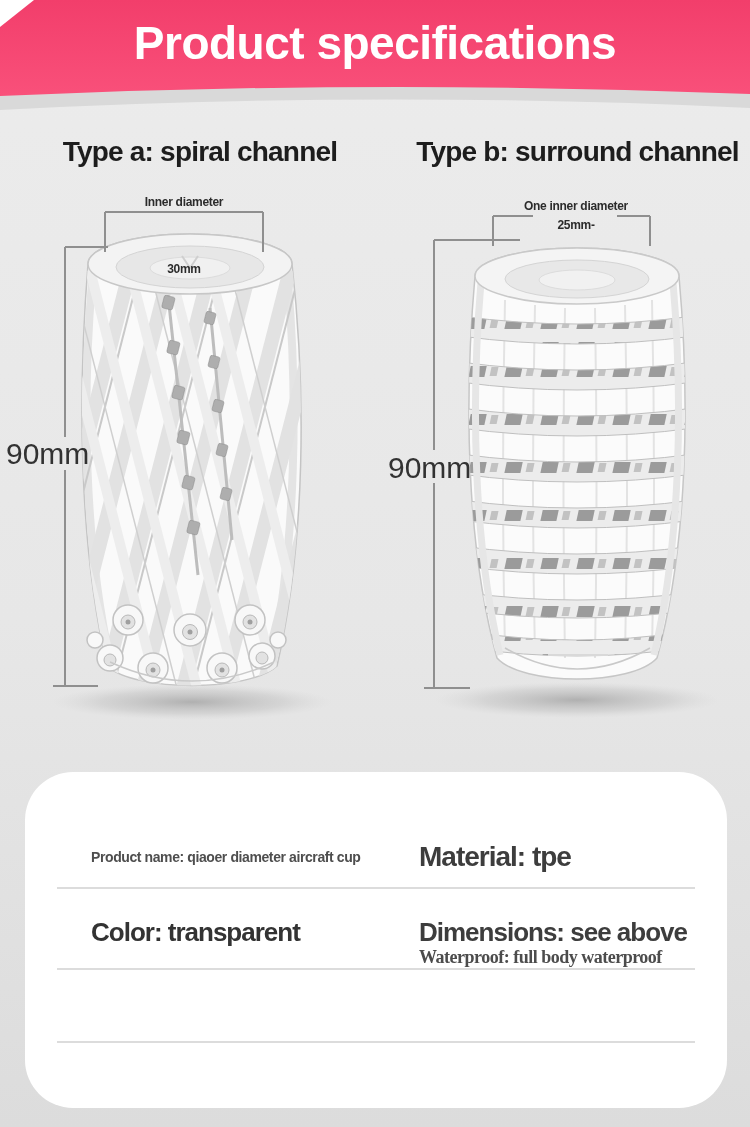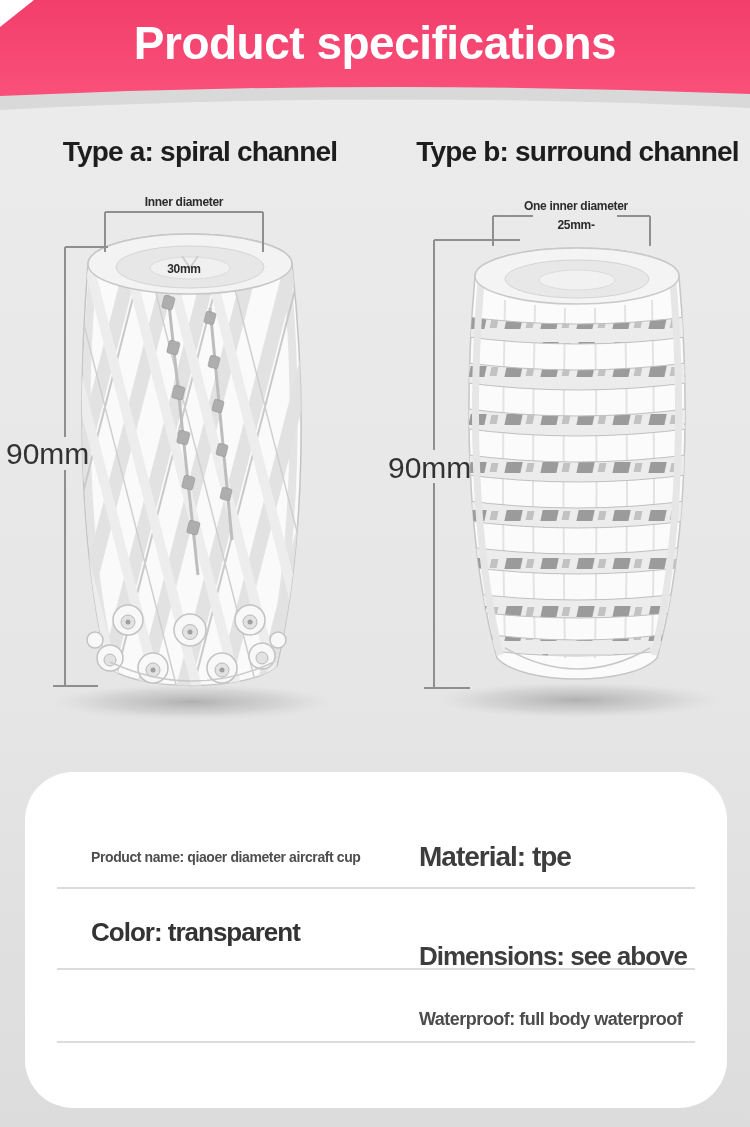--- a/index.html
+++ b/index.html
@@ -28,23 +28,23 @@
         white-space:nowrap;}
   .hlabel-a{left:6px;top:437px;width:78px;text-align:center;}
   .hlabel-b{left:388px;top:451px;width:78px;text-align:center;}
   
   .spec-card{position:absolute;left:25px;top:772px;width:702px;height:336px;
         background:#ffffff;border-radius:48px;}
   .cell{position:absolute;white-space:nowrap;}
   .c-r1l{left:91px;top:847px;font-size:14px;font-weight:600;color:#4e4e4e;letter-spacing:-.4px;line-height:20px;}
   .c-r1r{left:419px;top:838px;font-size:28px;font-weight:bold;color:#3d3d3d;letter-spacing:-1px;line-height:38px;}
   .c-r2l{left:91px;top:915px;font-size:26px;font-weight:bold;color:#333333;letter-spacing:-1px;line-height:34px;}
-  .c-r2r{left:419px;top:913px;font-size:26px;font-weight:bold;color:#3d3d3d;letter-spacing:-1px;line-height:38px;margin-top:24px;}
+  .c-r2r{left:419px;top:913px;font-size:26px;font-weight:bold;color:#3d3d3d;letter-spacing:-1px;line-height:38px;}
   .c-r3l{left:91px;top:999px;font-size:15px;font-weight:600;color:#585858;letter-spacing:-.3px;line-height:21px;}
-  .c-r3r{left:419px;top:1006px;font-size:18px;font-weight:bold;color:#4c4c4c;letter-spacing:-.5px;line-height:27px;}
+  .c-r3r{left:419px;top:944px;font-size:18px;font-weight:bold;color:#4c4c4c;letter-spacing:-.5px;line-height:27px;font-family:Liberation Serif, serif;}
   .divider{position:absolute;left:57px;width:638px;height:2px;background:#dcdcdc;}
   .div-1{top:887px;} .div-2{top:968px;} .div-3{top:1041px;}
 </style>
 </head>
 <body>
 
 <div class="page">
 
   <svg class="banner-svg" width="750" height="120" viewBox="0 0 750 120">
     <defs>

